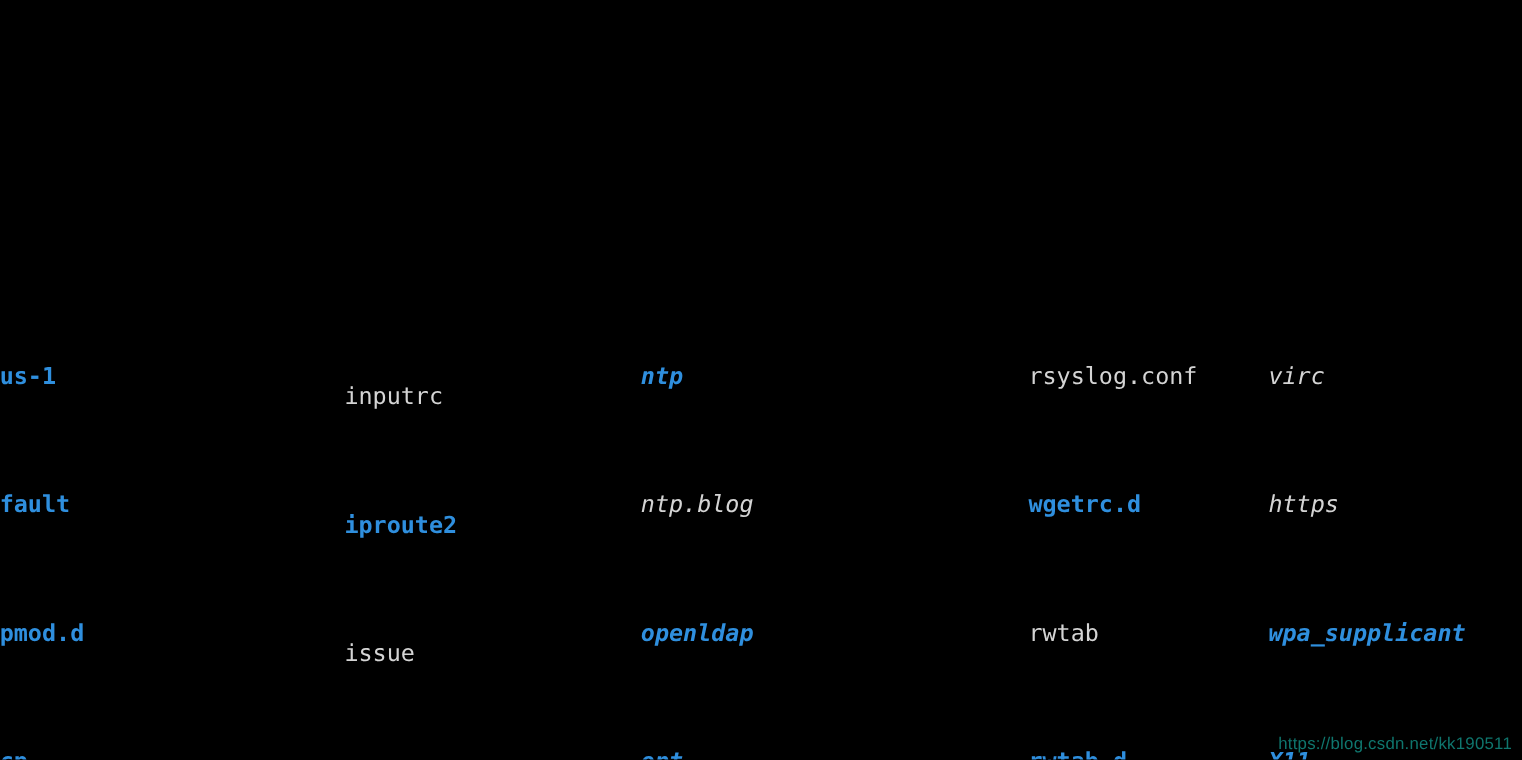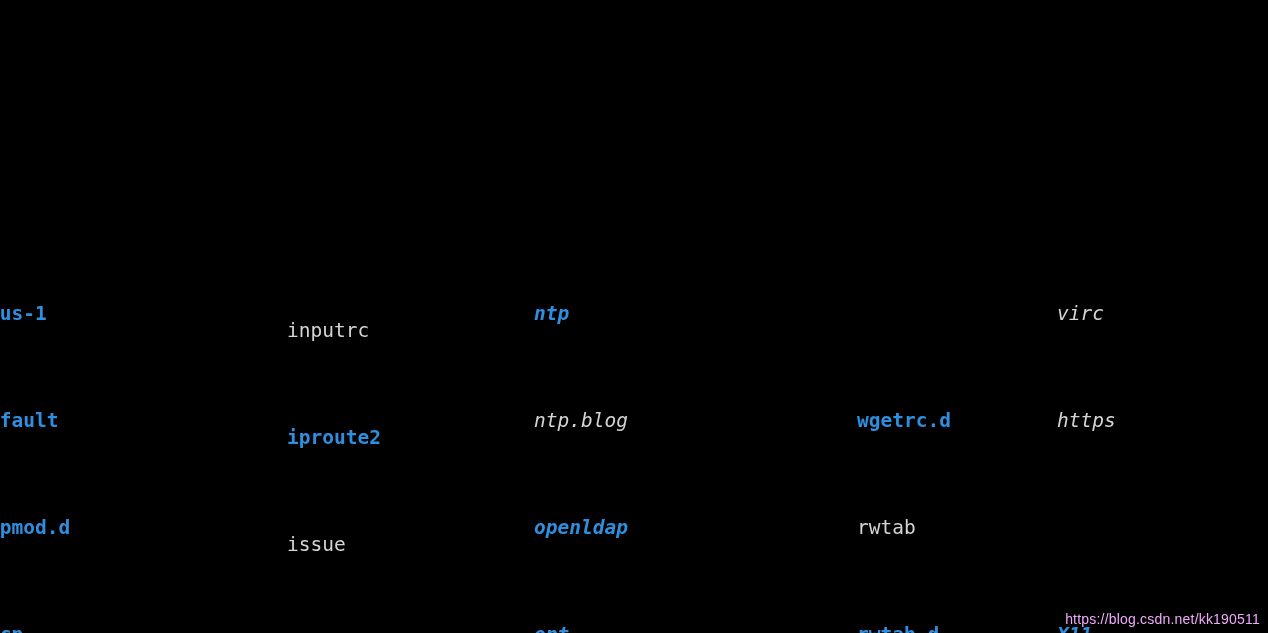--- a/index.html
+++ b/index.html
@@ -60,21 +60,21 @@
     color: #2f8fde;
     font-weight: bold;
   }
   .ls-block {
     position: relative;
   }
   #watermark {
     position: absolute;
     right: 8px;
     bottom: 6px;
-    color: #f0abfc;
+    color: #0f766e;
     font-family: "Liberation Sans", sans-serif;
     font-size: 14px;
     letter-spacing: 0.2px;
     white-space: nowrap;
   }
 </style>
 </head>
 <body>
 
 <div id="terminal">
@@ -83,36 +83,38 @@
     
     <div class="row">&nbsp;</div>
 
     
     <div class="ls-block">
 
       <div class="ls-row">
         <span class="cell c0 dir">bus-1</span>
         <span class="cell c1 file">inputrc</span>
         <span class="cell c2 dir">ntp</span>
+        <span class="cell c3 file">rsyslog.conf</span>
         <span class="cell c4 file">virc</span>
       </div>
 
       <div class="ls-row">
         <span class="cell c0 dir">efault</span>
         <span class="cell c1 dir">iproute2</span>
         <span class="cell c2 file">ntp.blog</span>
         <span class="cell c3 dir">wgetrc.d</span>
         <span class="cell c4 file">https</span>
       </div>
 
       <div class="ls-row">
         <span class="cell c0 dir">epmod.d</span>
         <span class="cell c1 file">issue</span>
         <span class="cell c2 dir">openldap</span>
         <span class="cell c3 file">rwtab</span>
+        <span class="cell c4 dir">wpa_supplicant</span>
       </div>
 
       <div class="ls-row">
         <span class="cell c0 dir">hcp</span>
         <span class="cell c1 file">issue.net</span>
         <span class="cell c2 dir">opt</span>
         <span class="cell c3 dir">rwtab.d</span>
         <span class="cell c4 dir">X11</span>
       </div>
 

